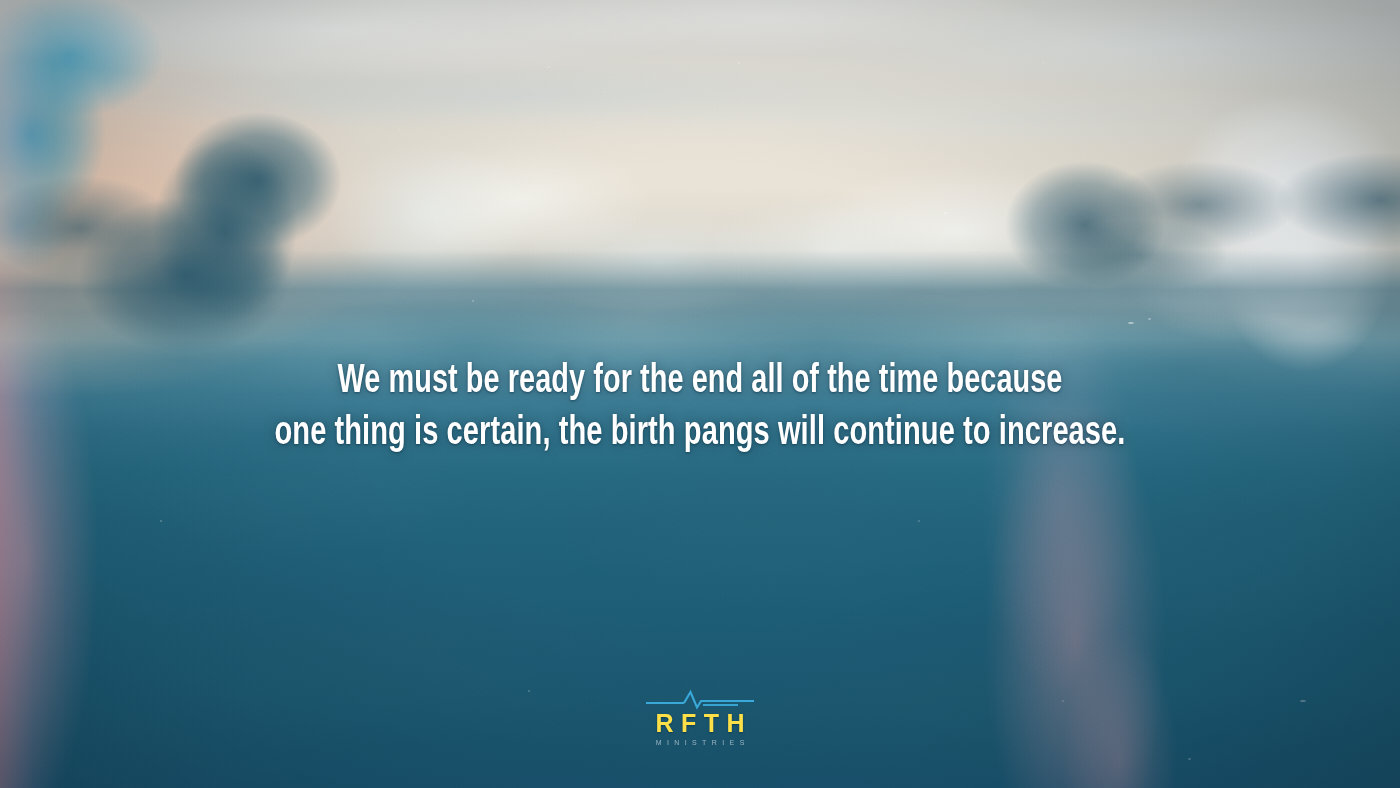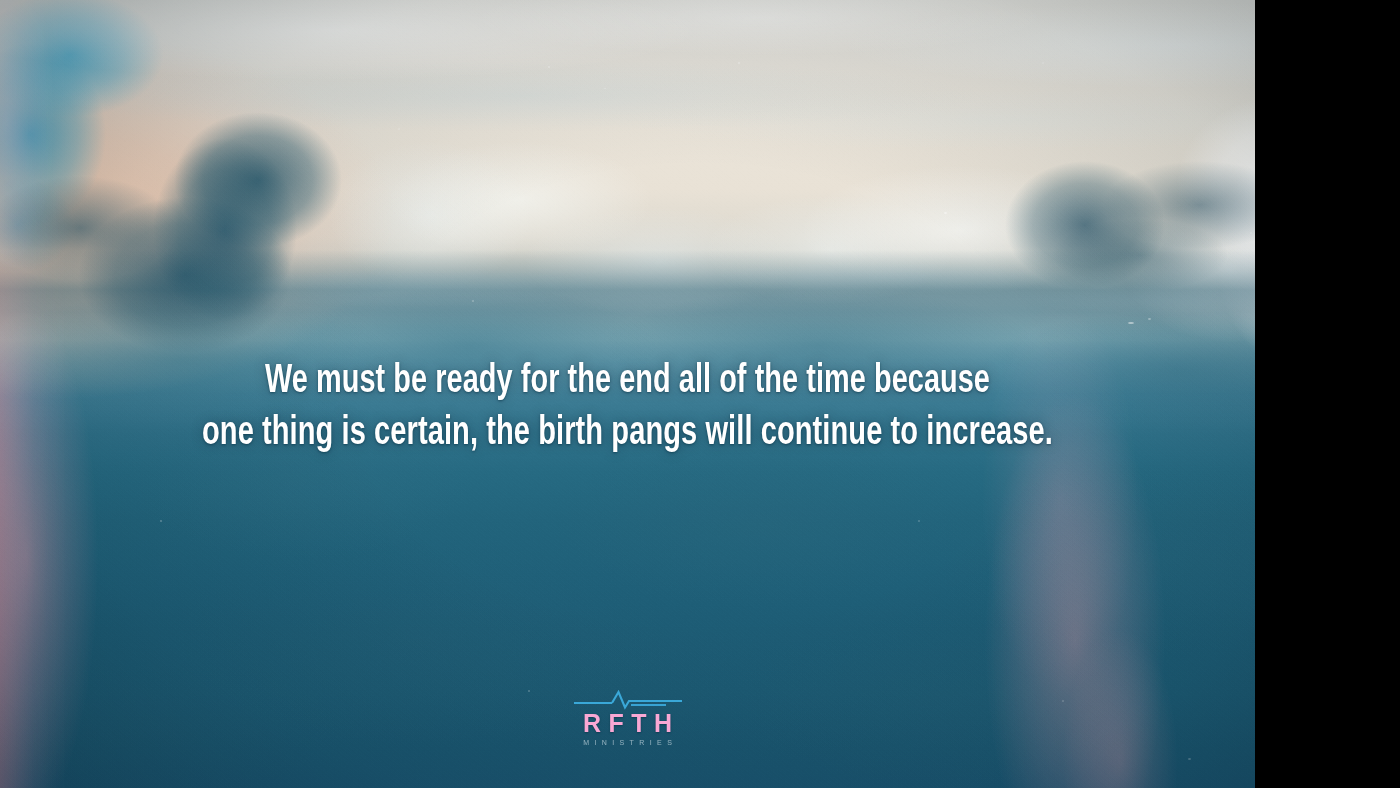--- a/index.html
+++ b/index.html
@@ -7,21 +7,21 @@
     margin: 0;
     padding: 0;
     background: #000;
   }
   body {
     font-family: "Liberation Sans", sans-serif;
   }
 
   #stage {
     position: relative;
-    width: 1255px;
+    width: 1400px;
     height: 788px;
     overflow: hidden;
     background: #1d5b74;
   }
 
   
 
   .layer {
     position: absolute;
     inset: 0;
@@ -315,21 +315,21 @@
 
   #logo .pulse {
     display: block;
     width: 108px;
     height: 20px;
     margin: 0 auto 1px auto;
   }
 
   #logo .wordmark {
     display: block;
-    color: #f9a8d4;
+    color: #fde047;
     font-family: "Liberation Sans Narrow", "Liberation Sans", sans-serif;
     font-weight: 700;
     font-size: 25px;
     line-height: 24px;
     letter-spacing: 7.5px;
     text-indent: 7.5px;
     text-shadow: 0 1px 2px rgba(6, 40, 56, 0.5);
   }
 
   #logo .tagline {

